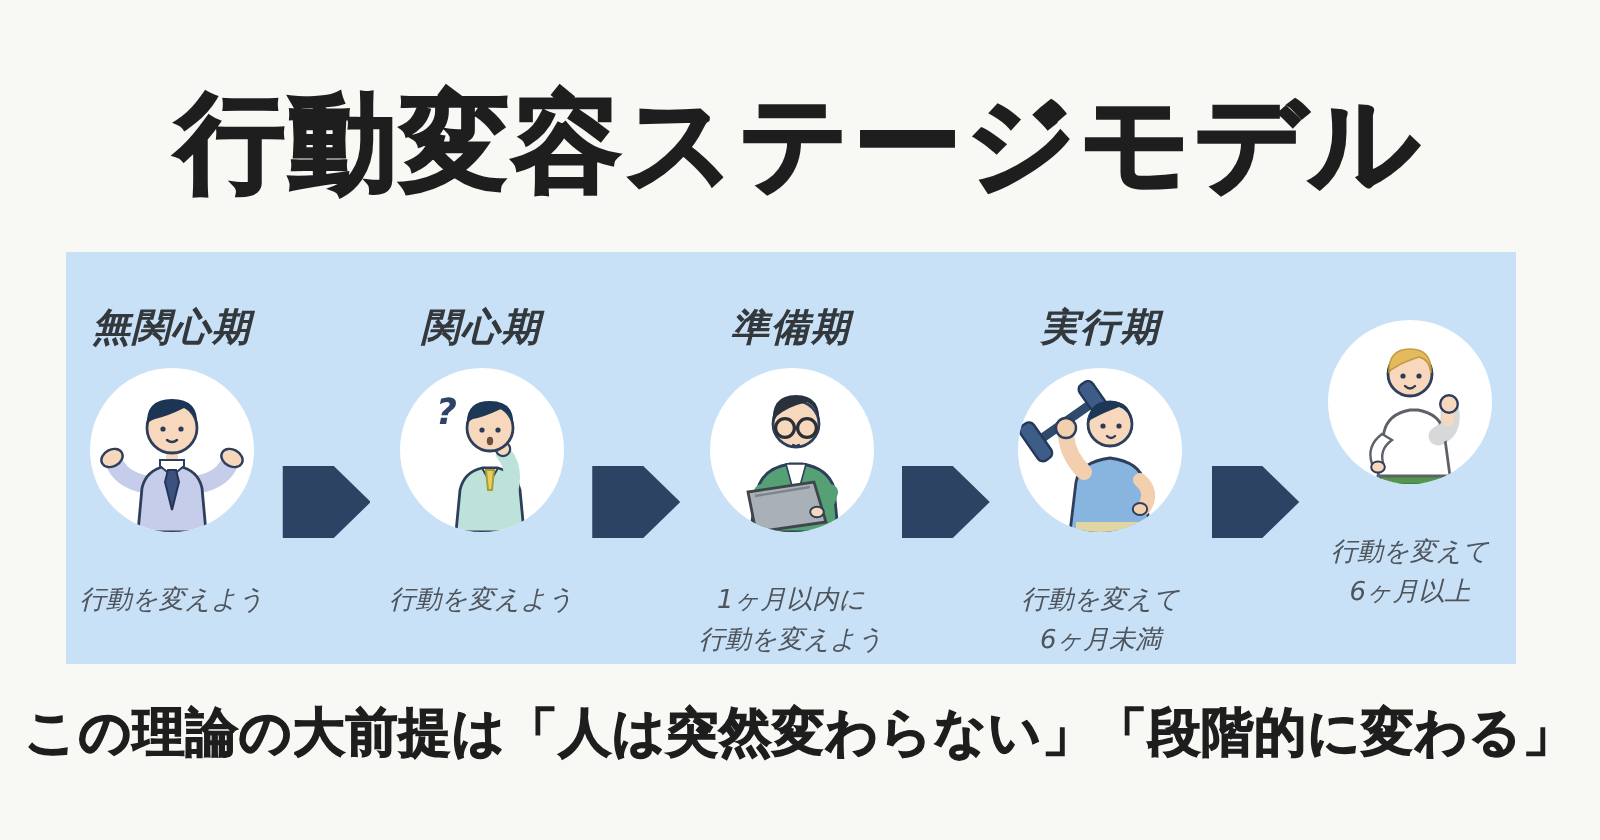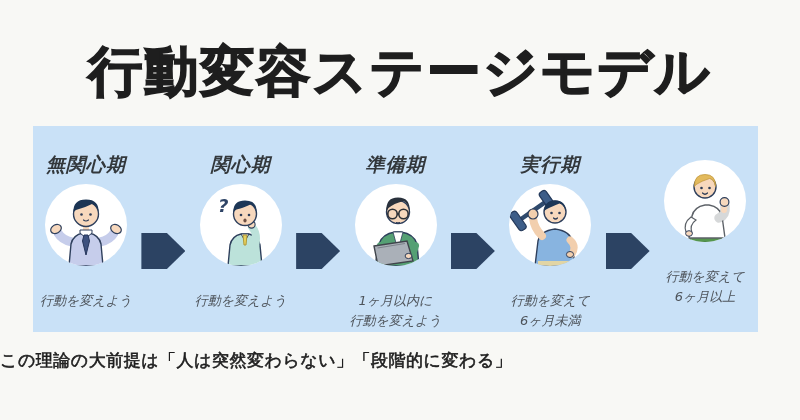--- a/index.html
+++ b/index.html
@@ -41,21 +41,21 @@
     margin-top:25px;font-size:13px;line-height:20px;text-align:center;
     color:var(--caption-text);white-space:nowrap;
   }
   .arrow{
     width:44px;height:36px;flex:none;background:var(--arrow);
     clip-path:polygon(0 0,58% 0,100% 50%,58% 100%,0 100%);
     margin:81px 1px 0;
   }
   .footer{
     position:absolute;top:349px;left:0;width:100%;
-    text-align:left;font-size:17px;font-weight:400;letter-spacing:.5px;
+    text-align:center;font-size:26px;font-weight:700;letter-spacing:.5px;
     color:var(--heading-text);
     -webkit-text-stroke:.6px var(--heading-text);
   }
 </style>
 </head>
 <body>
 
 <div class="canvas">
 
   <h1 class="title">行動変容ステージモデル</h1>

